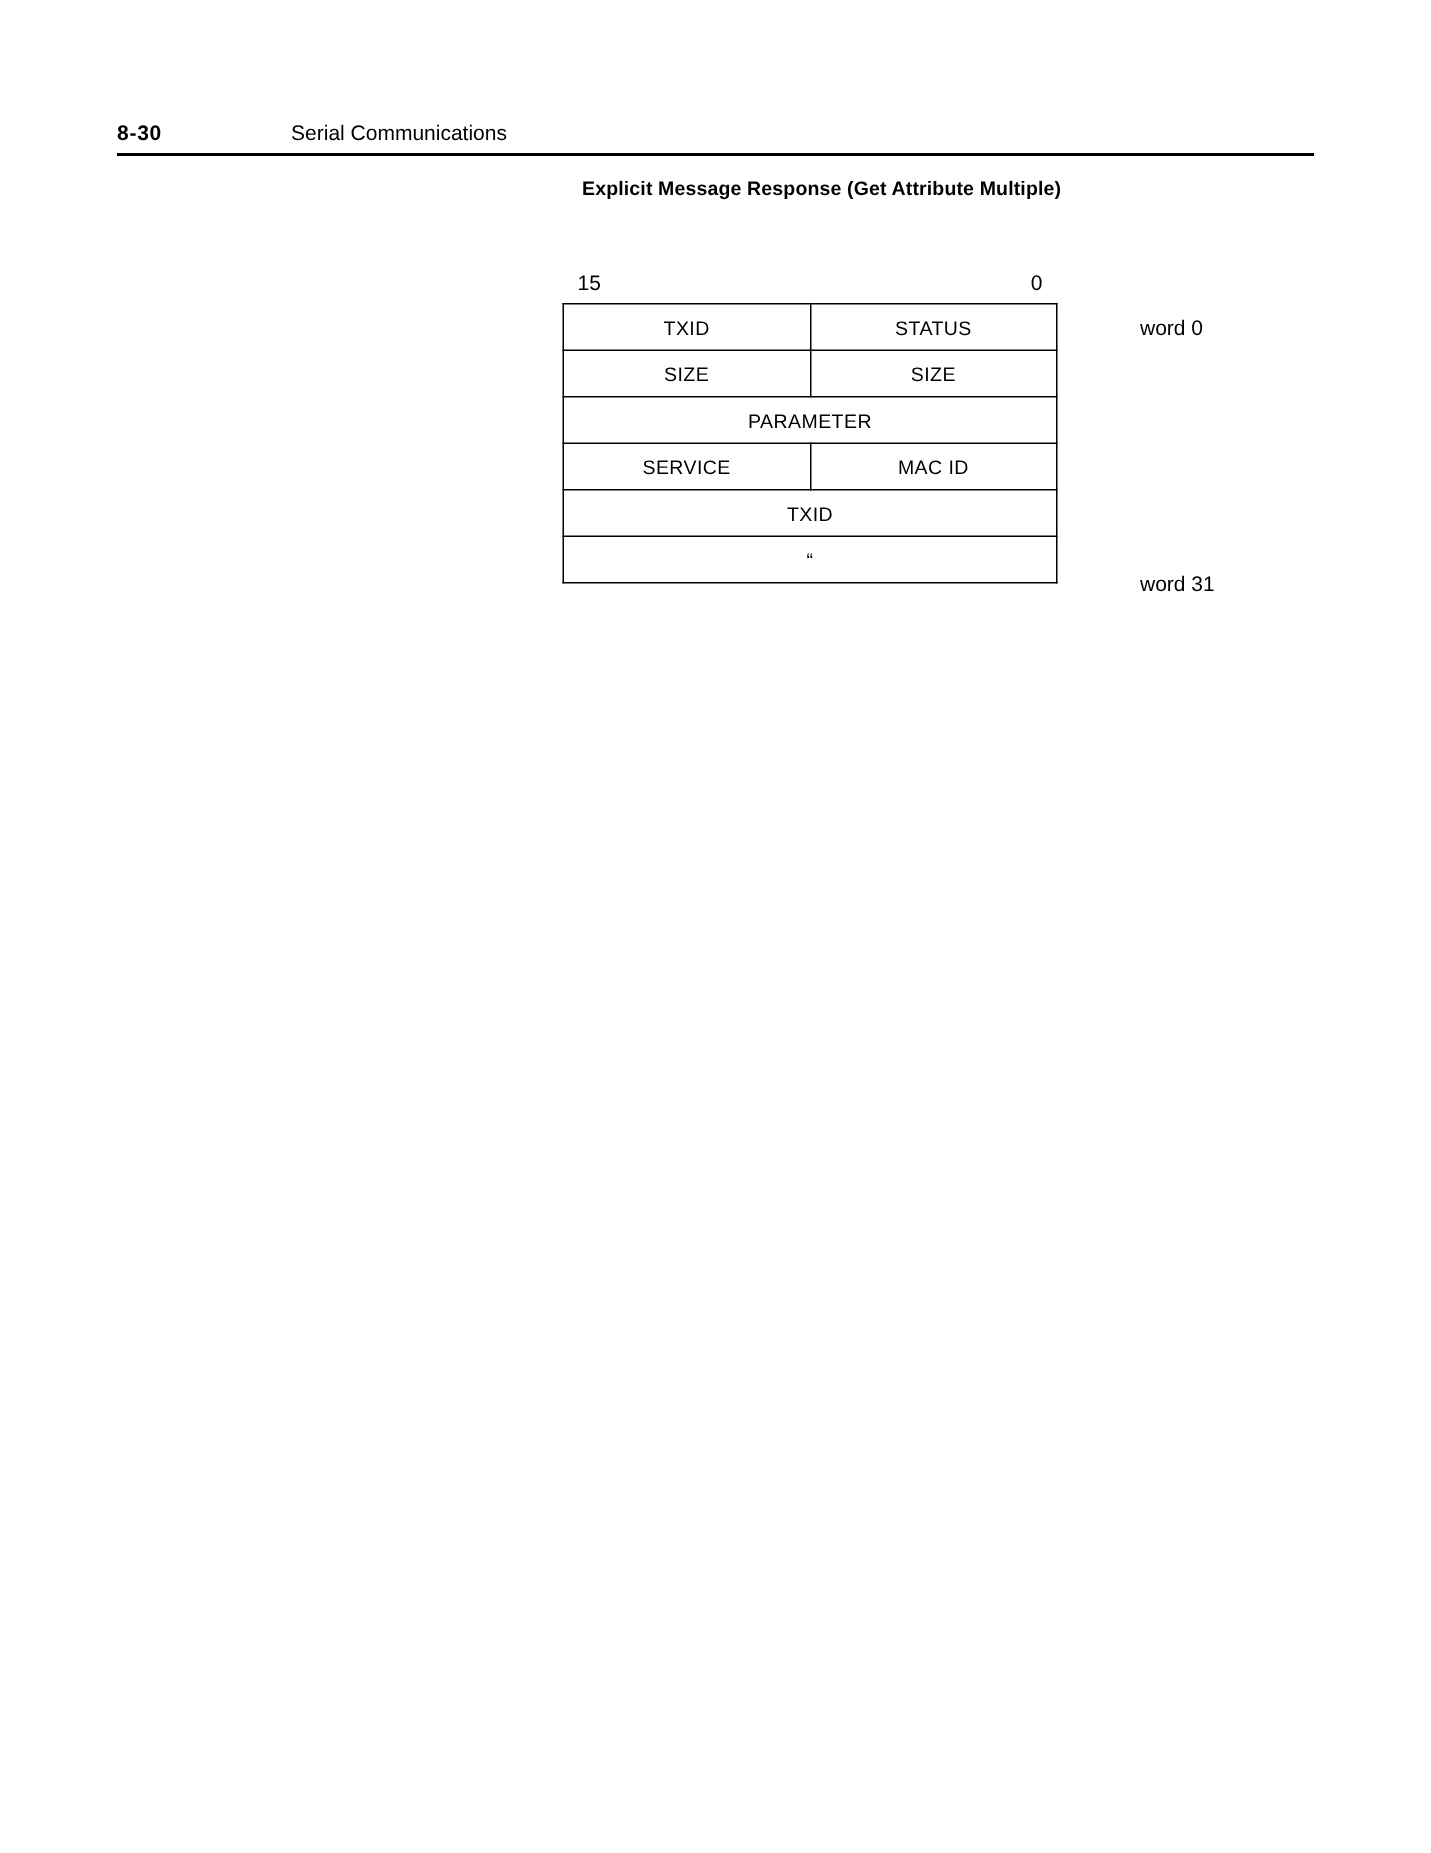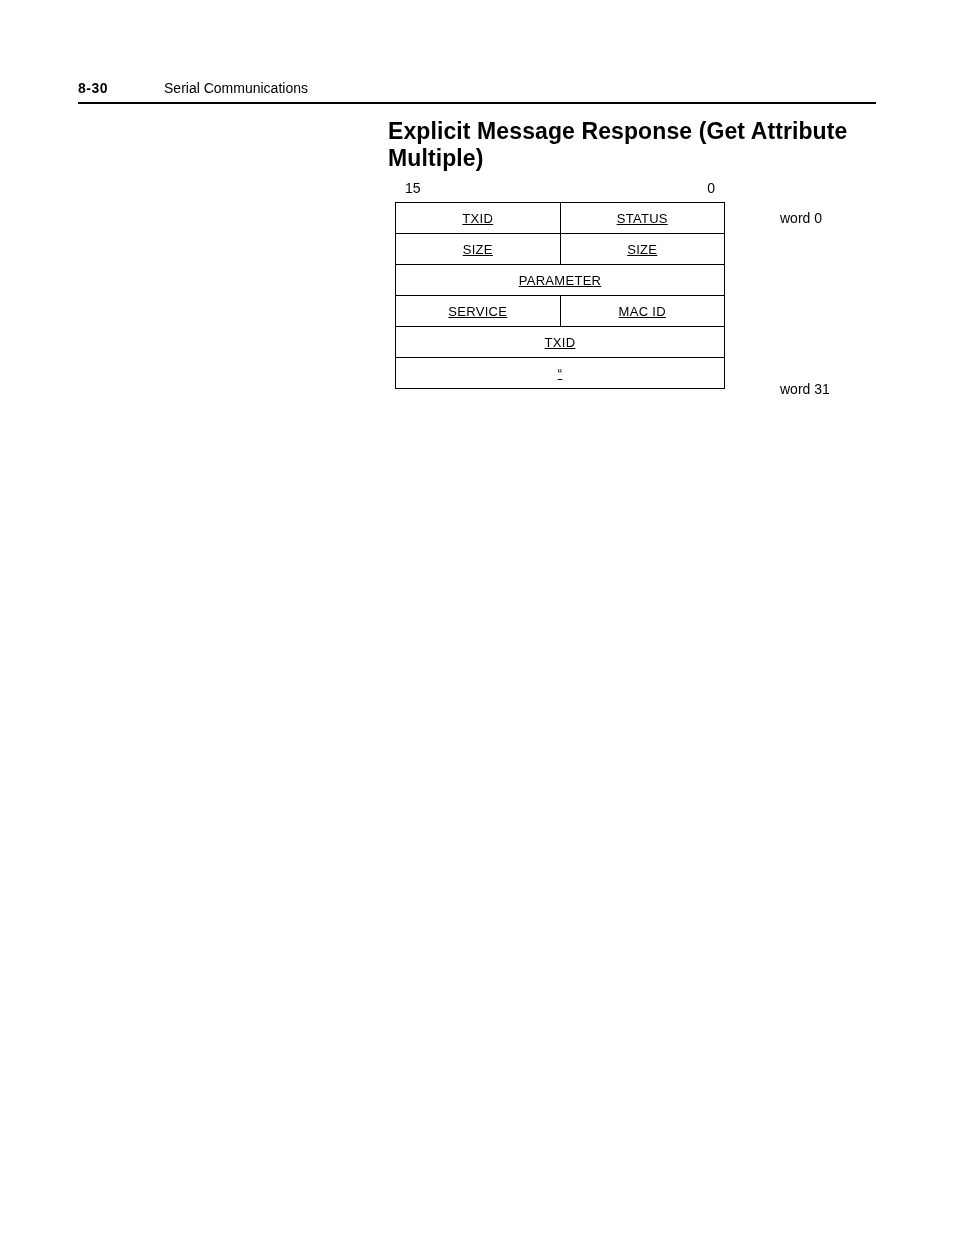--- a/index.html
+++ b/index.html
@@ -22,40 +22,40 @@
   .header-line {
     display: flex;
     align-items: baseline;
     font-size: 14px;
   }
   .page-num {
     font-weight: bold;
     letter-spacing: 0.5px;
   }
   .section-title {
-    margin-left: 56px;
+    margin-left: 86px;
     font-weight: normal;
   }
   .rule {
     border: none;
     border-top: 2px solid #000;
     margin: 6px 0 0 0;
   }
   .subheading {
     font-weight: bold;
-    font-size: 23px;
+    font-size: 13px;
     margin-top: 14px;
     margin-left: 310px;
     font-stretch: condensed;
     letter-spacing: 0.1px;
   }
 
   .diagram-wrap {
     position: absolute;
-    left: 395px;
+    left: 375px;
     top: 180px;
     width: 440px;
   }
   .bit-labels {
     position: relative;
     height: 22px;
     width: 330px;
     font-size: 14px;
   }
   .bit-left {
@@ -63,21 +63,20 @@
     left: 10px;
   }
   .bit-right {
     position: absolute;
     right: 10px;
   }
   table.packet {
     border-collapse: collapse;
     width: 330px;
     table-layout: fixed;
-    text-decoration: underline;
   }
   table.packet td {
     border: 1px solid #000;
     text-align: center;
     vertical-align: middle;
     height: 28px;
     font-size: 13px;
     font-family: Helvetica, Arial, sans-serif;
     letter-spacing: 0.3px;
   }

